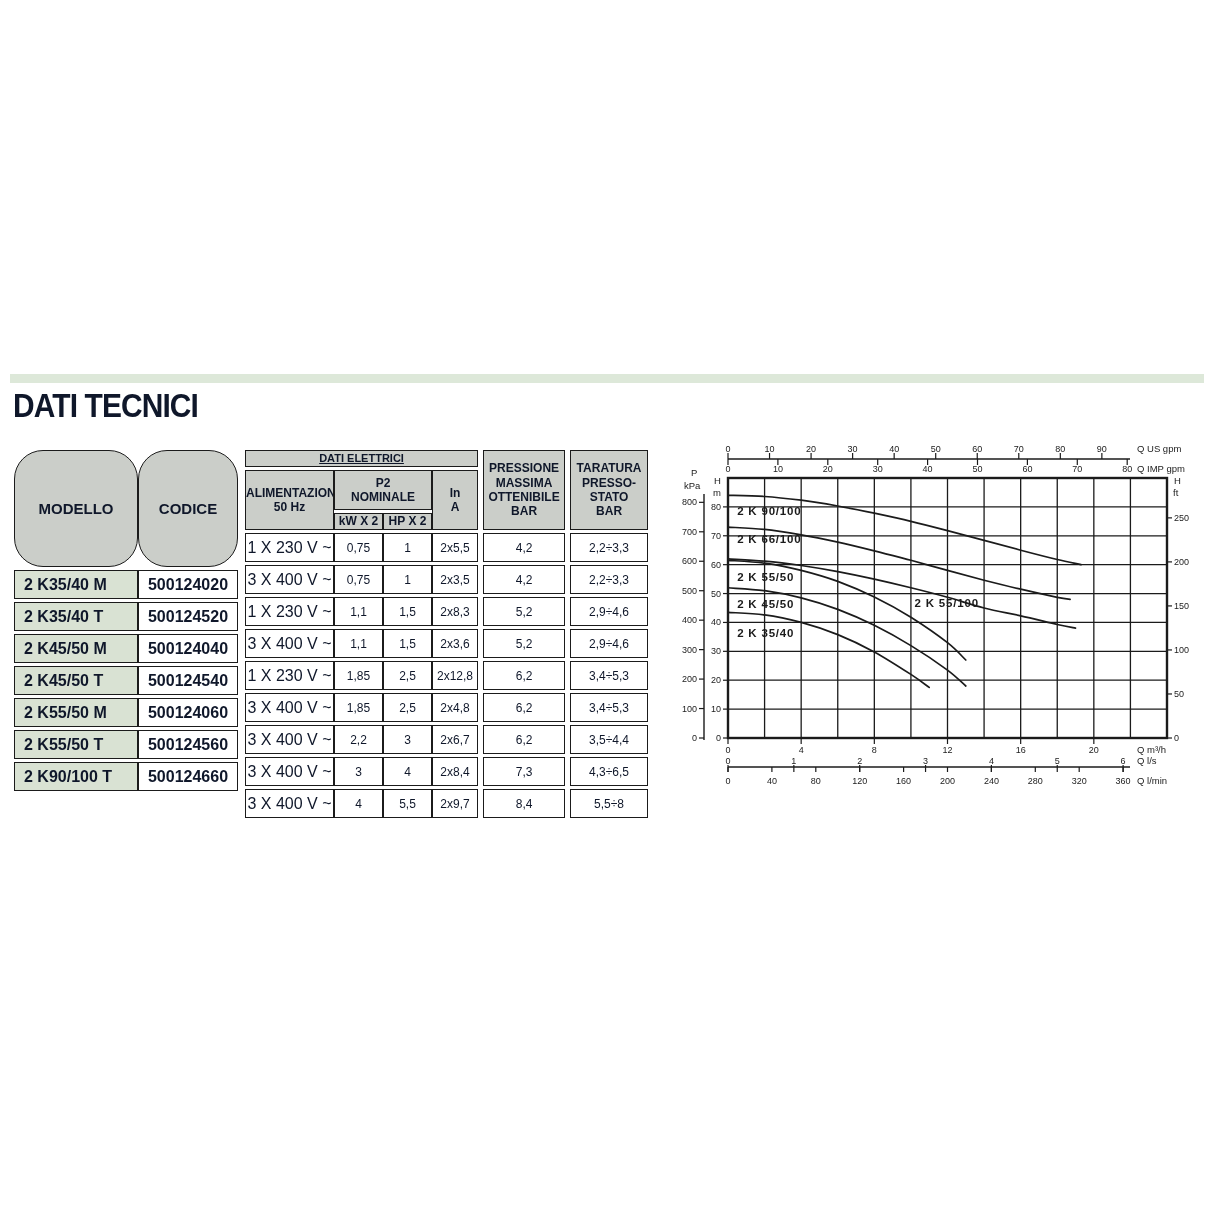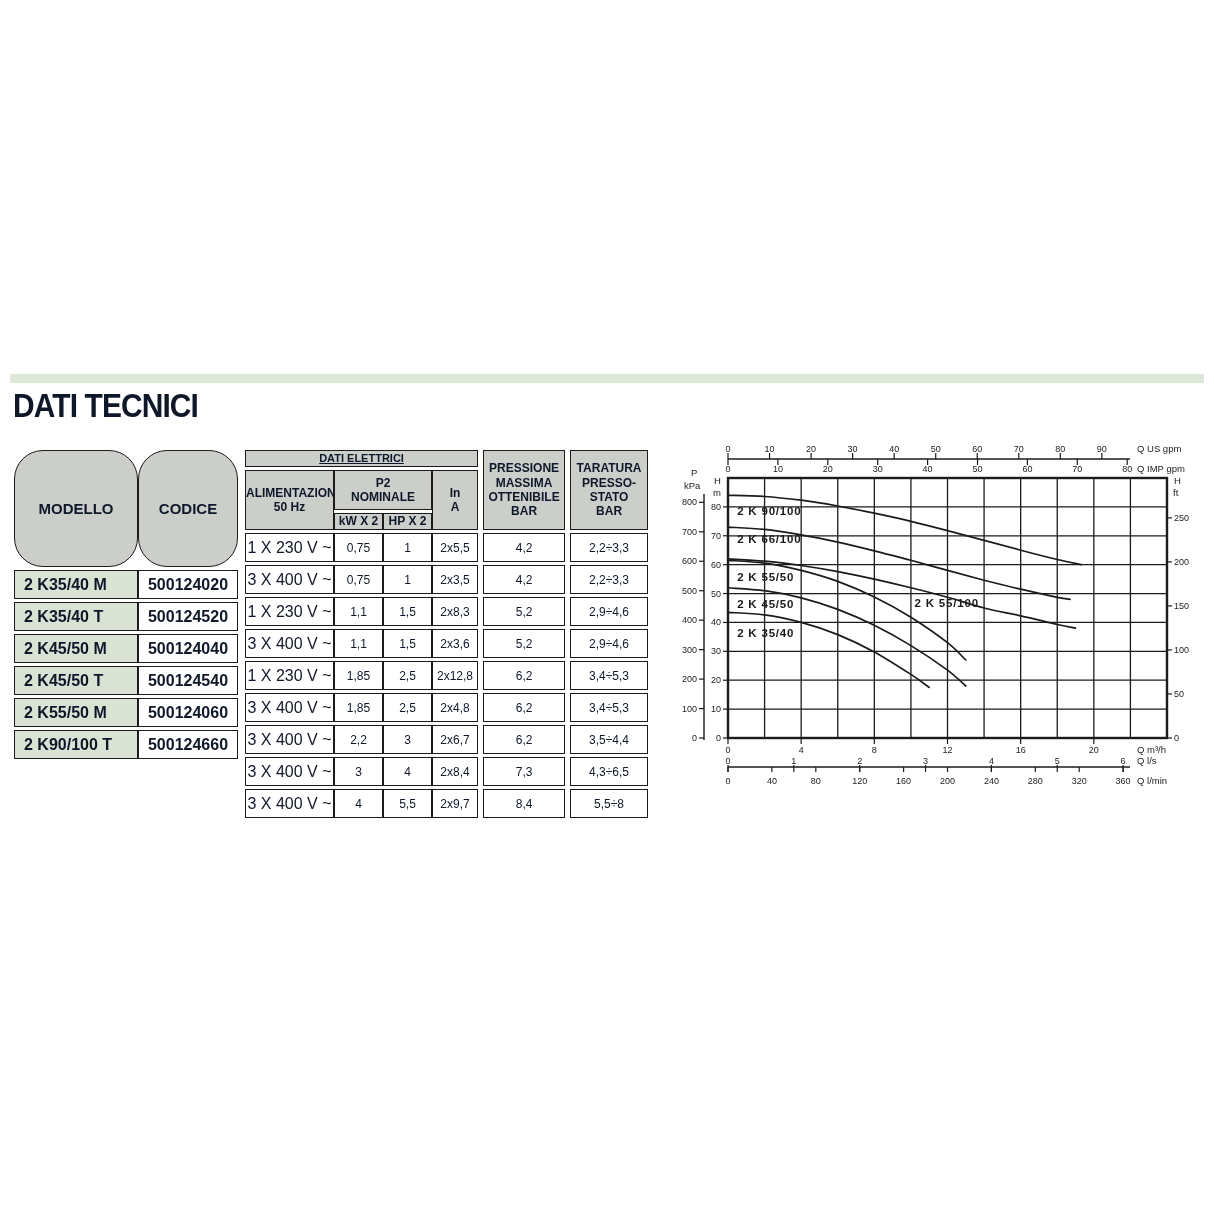--- a/index.html
+++ b/index.html
@@ -62,20 +62,24 @@
           <td class="model">2 K45/50 M</td>
           <td class="code">500124040</td>
         </tr>
         <tr>
           <td class="model">2 K45/50 T</td>
           <td class="code">500124540</td>
         </tr>
         <tr>
           <td class="model">2 K55/50 M</td>
           <td class="code">500124060</td>
+        </tr>
+        <tr>
+          <td class="model">2 K55/50 T</td>
+          <td class="code">500124560</td>
         </tr>
         <tr>
           <td class="model">2 K90/100 T</td>
           <td class="code">500124660</td>
         </tr>
       </tbody>
   </table>
 
   <table class="t2">
     <colgroup>

